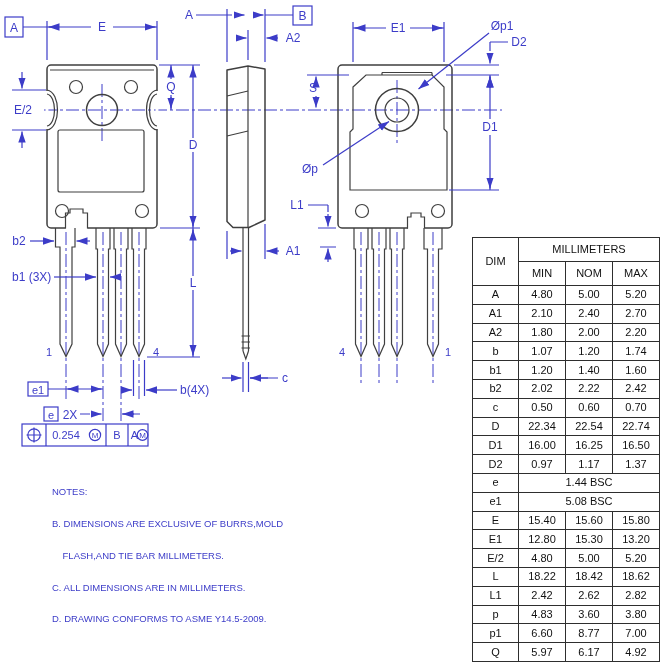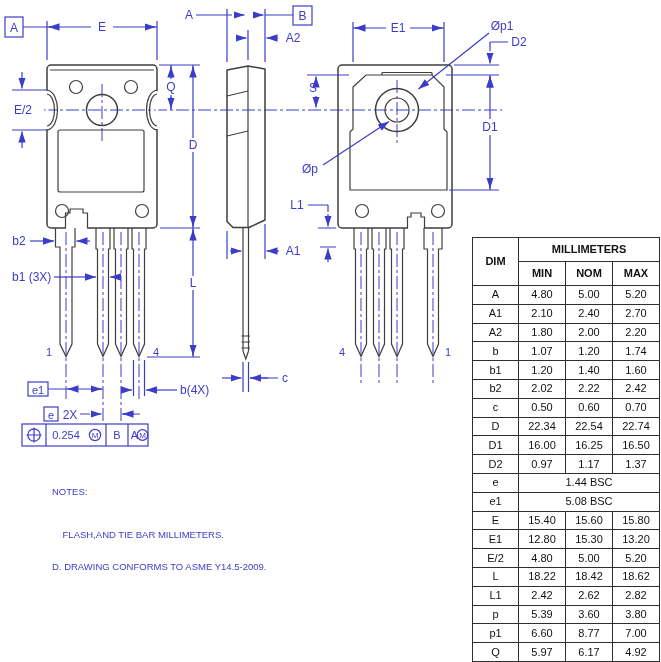--- a/index.html
+++ b/index.html
@@ -15,25 +15,25 @@
   .af{fill:var(--blue);}
   .wh{fill:#fff;stroke:none;}
   .fs11{font-size:11px;} .fs8{font-size:8px;}
   .tstart{text-anchor:start;}
   
   .dim-table{position:absolute;left:472px;top:237px;width:188px;border-collapse:collapse;
              table-layout:fixed;font-size:11px;color:#111;text-align:center;}
   .dim-table td,.dim-table th{border:1px solid var(--tbl);padding:0;height:17.8px;
              font-weight:normal;line-height:1;}
   .dim-table{border:1.5px solid var(--tbl);}
-  .dim-table th{height:23px;font-weight:bold;}
+  .dim-table th{height:23px;}
   
   .notes{position:absolute;left:52px;top:466px;color:var(--blue);font-size:9.5px;
          line-height:10.6px;white-space:pre;}
-  .notes .nt{margin-bottom:11px;}
+  .notes .nt{}
 </style>
 </head>
 <body>
 
 <div id="stage">
 
 <svg width="661" height="662" viewBox="0 0 661 662">
   <defs>
     <marker id="ah" markerUnits="userSpaceOnUse" markerWidth="12" markerHeight="10" refX="11" refY="5" orient="auto">
       <path class="af" d="M0,1.3 L11,5 L0,8.7 Z"></path>
@@ -345,21 +345,21 @@
           <td>18.62</td>
         </tr>
         <tr>
           <td>L1</td>
           <td>2.42</td>
           <td>2.62</td>
           <td>2.82</td>
         </tr>
         <tr>
           <td>p</td>
-          <td>5.39</td>
+          <td>4.83</td>
           <td>3.60</td>
           <td>3.80</td>
         </tr>
         <tr>
           <td>p1</td>
           <td>6.60</td>
           <td>8.77</td>
           <td>7.00</td>
         </tr>
         <tr>
@@ -372,17 +372,19 @@
           <td>S</td>
           <td>5.97</td>
           <td>6.17</td>
           <td>6.37</td>
         </tr>
       </tbody>
   </table>
 
   <div class="notes">
     <div class="nt">NOTES:</div>
+    <div>B. DIMENSIONS ARE EXCLUSIVE OF BURRS,MOLD</div>
     <div>    FLASH,AND TIE BAR MILLIMETERS.</div>
+    <div>C. ALL DIMENSIONS ARE IN MILLIMETERS.</div>
     <div>D. DRAWING CONFORMS TO ASME Y14.5-2009.</div>
   </div>
 
 </div>
 
 </body></html>

